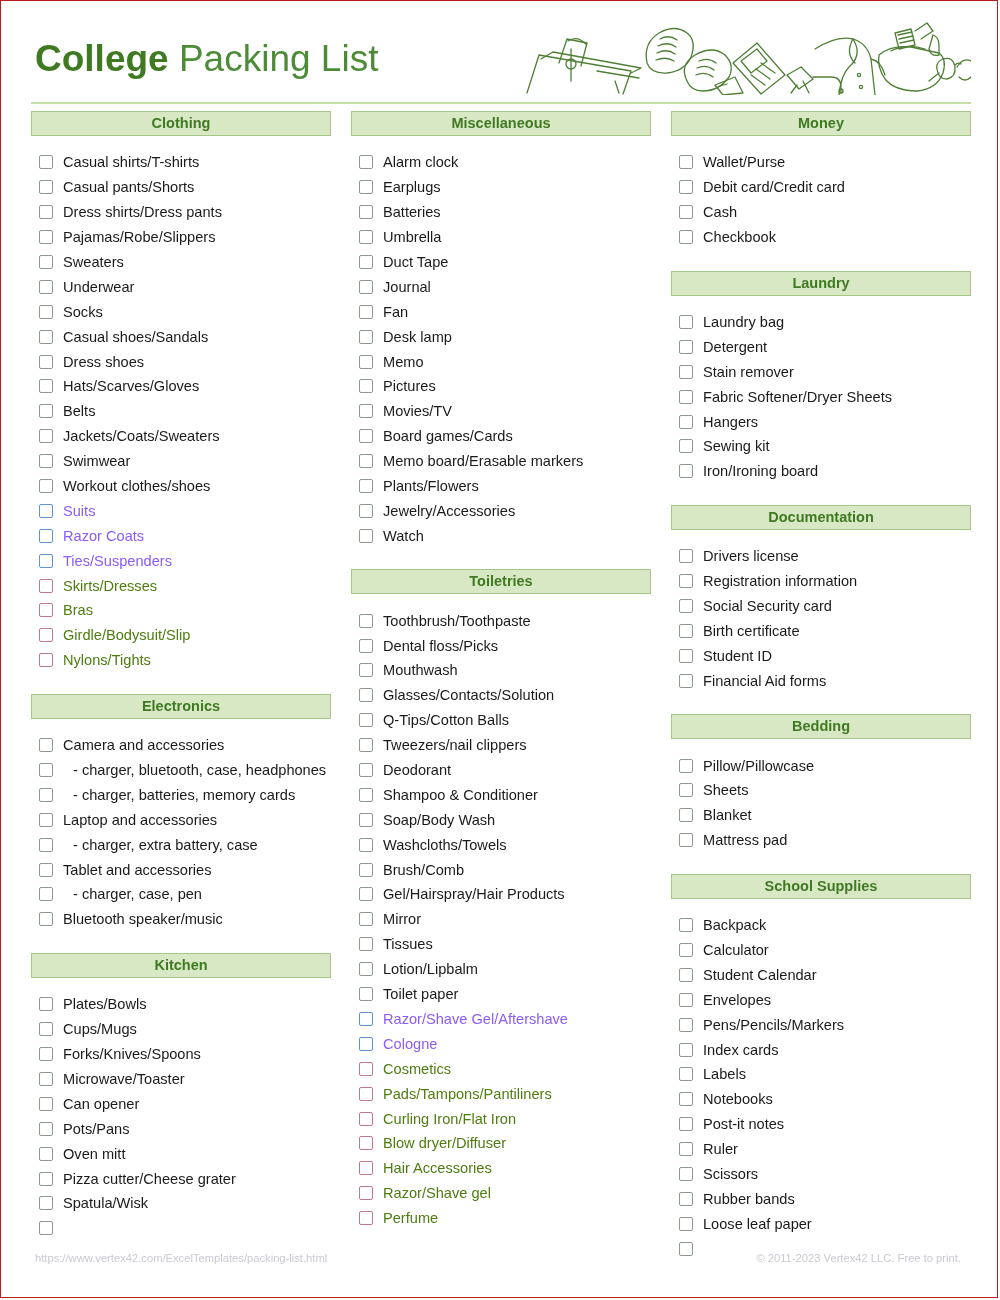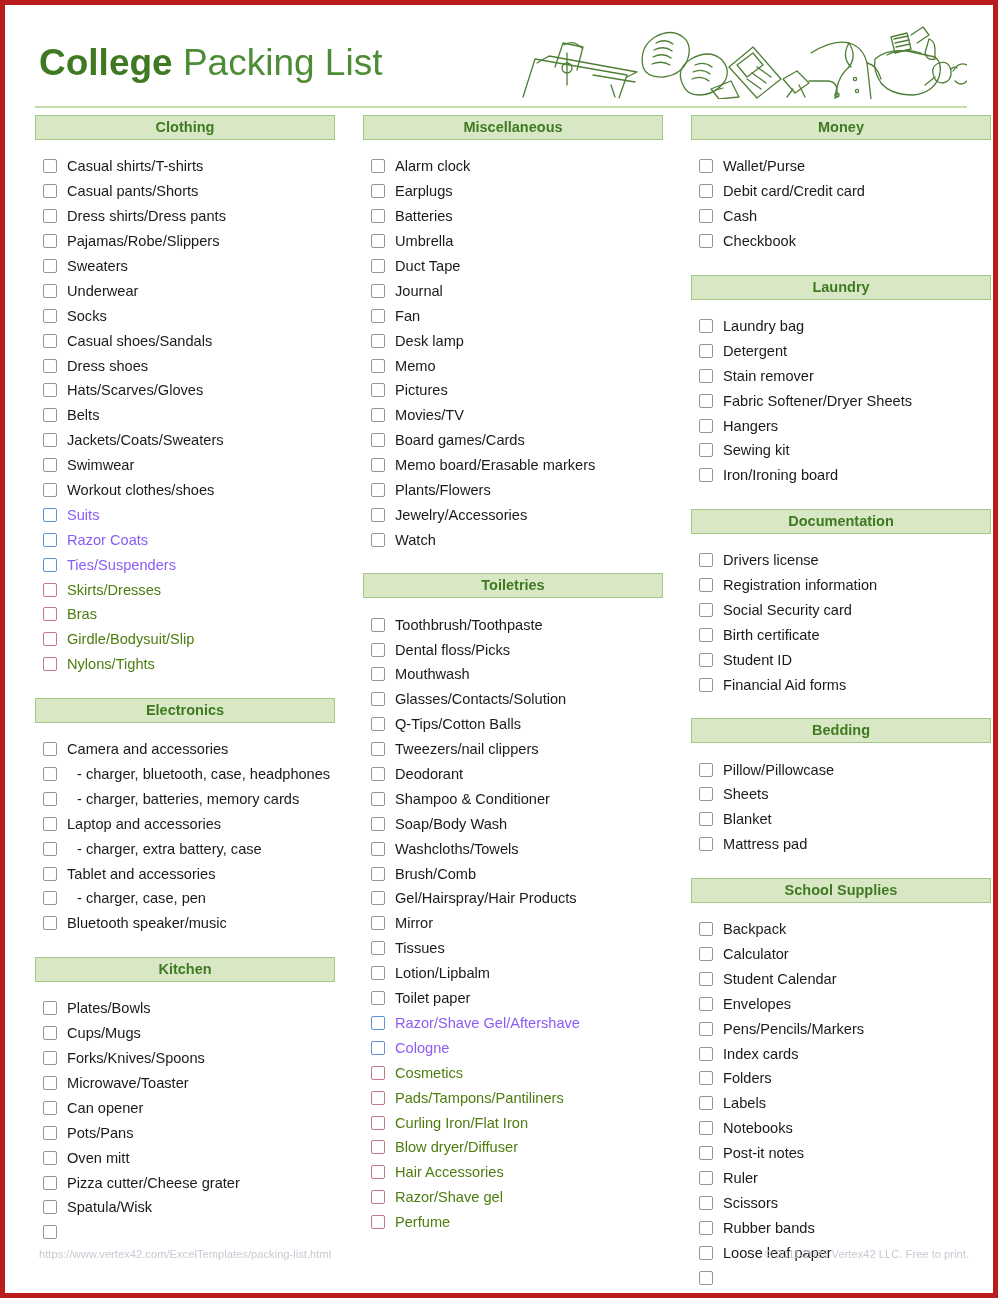--- a/index.html
+++ b/index.html
@@ -10,21 +10,21 @@
   body {
     font-family: "Liberation Sans", sans-serif;
     width: 1000px;
     height: 1300px;
     overflow: hidden;
   }
   .page {
     position: relative;
     width: 998px;
     height: 1298px;
-    border: 5px solid #b91c1c;
+    border: 1px solid #b91c1c;
     box-sizing: border-box;
     background: #fff;
   }
   
   .header {
     position: relative;
     height: 92px;
   }
   .title {
     position: absolute;
@@ -60,21 +60,21 @@
   }
   
   .columns {
     position: absolute;
     left: 0;
     top: 110px;
     right: 0;
     display: flex;
     padding: 0 26px 0 30px;
     box-sizing: border-box;
-    gap: 28px;
+    gap: 20px;
   }
   .col {
     width: 300px;
     flex: 0 0 300px;
   }
   .section {
     margin-bottom: 0;
   }
   .section + .section {
     margin-top: 21px;
@@ -120,21 +120,21 @@
   .item.male .cb { border-color: #5b93d6; }
   .item.male .item-label { color: #8b5cf6; }
   .item.female .cb { border-color: #c4768f; }
   .item.female .item-label { color: #4d7c0f; }
   .item.sub .item-label { padding-left: 10px; }
   .item.blank .item-label { white-space: pre; }
   
   .footer {
     position: absolute;
     left: 34px;
-    right: 24px;
+    right: 36px;
     bottom: 33px;
     display: flex;
     justify-content: space-between;
     font-size: 11.2px;
     color: #c9c9d4;
   }
   .footer a, .footer span { color: #c9c9d4; text-decoration: none; }
 </style>
 </head>
 <body>
@@ -686,24 +686,20 @@
             <div class="item">
               <span class="cb"></span>
               <span class="item-label">Pens/Pencils/Markers</span>
             </div>
             <div class="item">
               <span class="cb"></span>
               <span class="item-label">Index cards</span>
             </div>
             <div class="item">
               <span class="cb"></span>
-              <span class="item-label">Folders</span>
-            </div>
-            <div class="item">
-              <span class="cb"></span>
               <span class="item-label">Labels</span>
             </div>
             <div class="item">
               <span class="cb"></span>
               <span class="item-label">Notebooks</span>
             </div>
             <div class="item">
               <span class="cb"></span>
               <span class="item-label">Post-it notes</span>
             </div>

